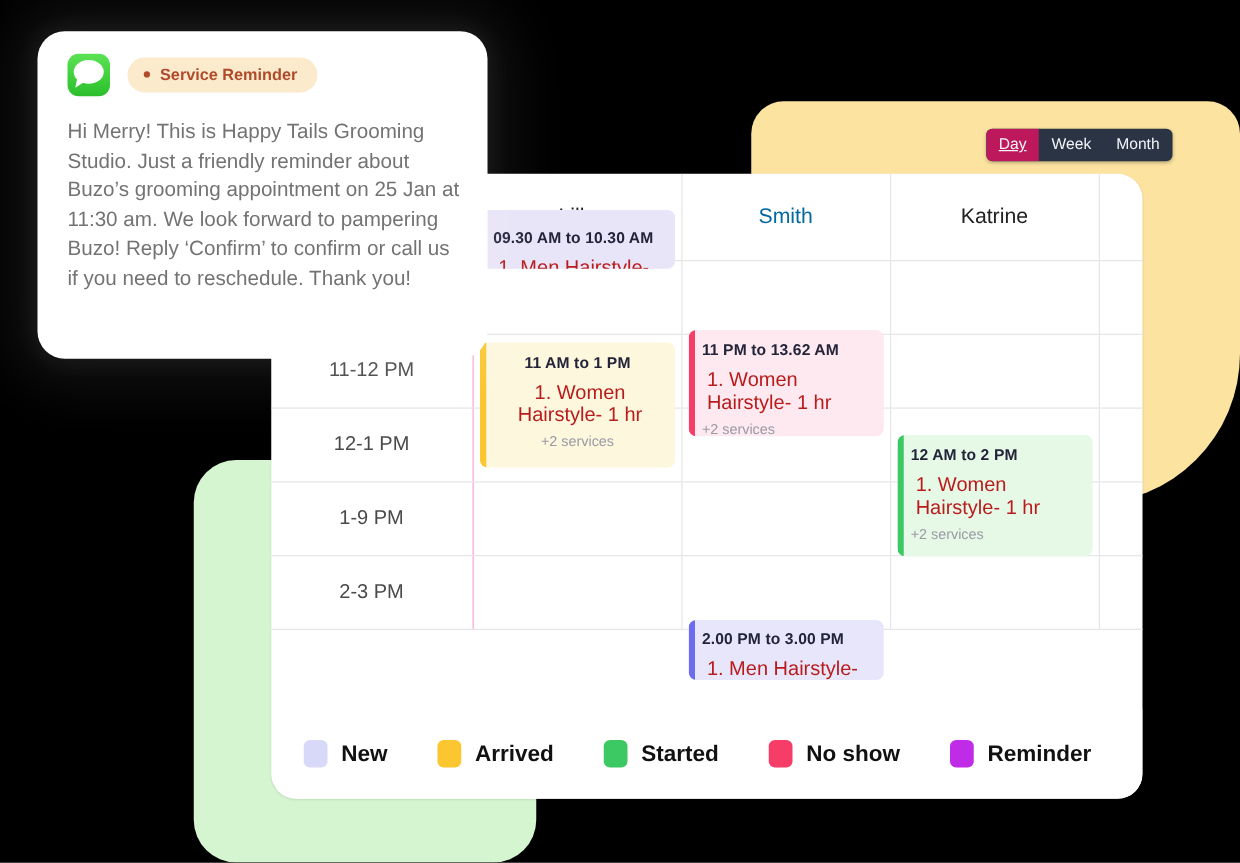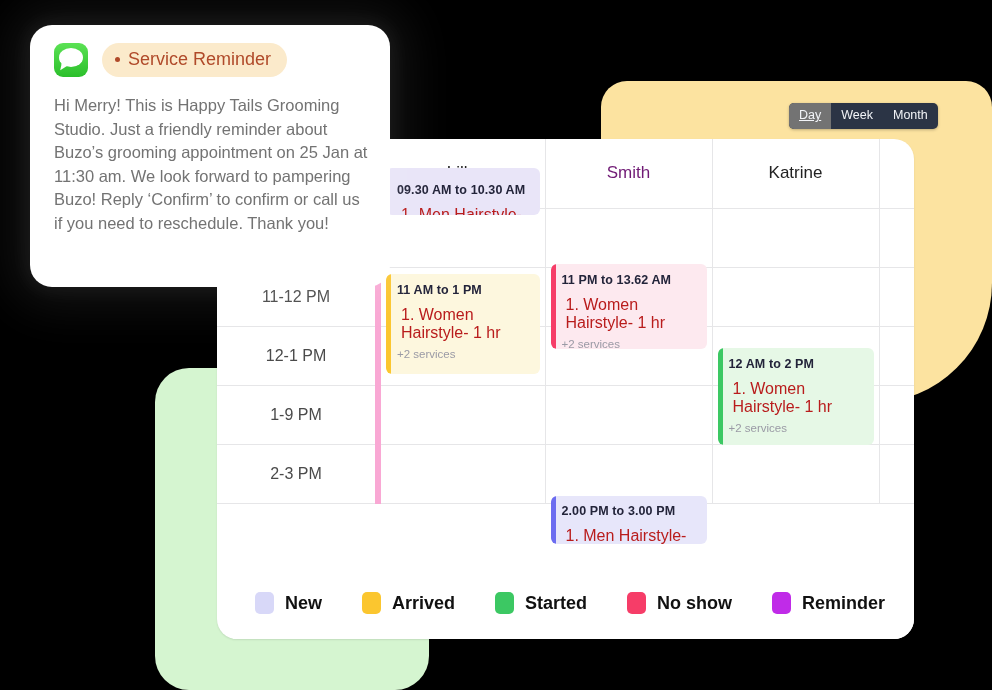--- a/index.html
+++ b/index.html
@@ -40,25 +40,25 @@
     border-right: 1px solid #E6E6E8;
     border-bottom: 1px solid #E6E6E8;
     padding: 0; vertical-align: top;
   }
   .cal-grid th:last-child, .cal-grid td:last-child { border-right: none; }
   .cal-grid thead th {
     height: 69px;
     text-align: center; vertical-align: middle;
     font-size: 17px; font-weight: 400; color: #222;
   }
-  .cal-grid thead th.staff-smith { color: #701a75; }
+  .cal-grid thead th.staff-smith { color: #0369a1; }
   .cal-grid td.timecell {
     height: 59px; text-align: center; vertical-align: middle;
     font-size: 16px; font-weight: 500; color: #4A4A4A;
-    border-right: 6px solid #f9a8d4;
+    border-right: 1px solid #f9a8d4;
   }
   .slotcell { position: relative; height: 59px; }
 
   
   .appt {
     position: absolute; left: 5px; right: 5px;
     border-radius: 6px;
     padding: 9px 10px 9px 11px;
     overflow: hidden;
   }
@@ -68,51 +68,51 @@
   }
   .appt .t {
     font-size: 12.5px; font-weight: 700; color: #23243A;
     margin-bottom: 9px; letter-spacing: .1px;
   }
   .appt .s  { font-size: 16px; color: #b91c1c; padding-left: 4px; }
   .appt .x  { font-size: 11.5px; color: #9A9AA5; margin-top: 6px; }
 
   .appt.new       { background: #E9E5F8; }
   .appt.new .bar  { background: transparent; }
-  .appt.arrived      { background: #FDF7DE; }
+  .appt.arrived      { background: #FDF7DE; text-align: center; }
   .appt.arrived .bar { background: #FBC62F; }
   .appt.noshow       { background: #FDE9EF; }
   .appt.noshow .bar  { background: #F63D68; }
   .appt.started      { background: #E6F8E6; }
   .appt.started .bar { background: #3CC863; }
   .appt.newbar       { background: #E7E6FA; margin-top: 45px; }
   .appt.newbar .bar  { background: #6C6CF0; }
 
   
   #legend {
-    position: absolute; left: 16px; right: 0; bottom: 0; height: 72px;
+    position: absolute; left: 4px; right: 0; bottom: 0; height: 72px;
     background: #fff;
     display: flex; align-items: center; padding: 0 22px;
   }
   .legend-item { display: flex; align-items: center; margin-right: 40px; }
   .legend-swatch { width: 19px; height: 22px; border-radius: 5px; margin-right: 11px; }
   .legend-label { font-size: 18px; font-weight: 700; color: #111; white-space: nowrap; }
 
   
   #view-toggle {
     position: absolute; left: 789px; top: 103px;
     display: flex; background: #2B3445;
     border-radius: 5px; overflow: hidden;
     box-shadow: 0 1px 3px rgba(0,0,0,.25);
   }
   #view-toggle .seg {
     font-size: 12.5px; color: #F2F4F8;
     padding: 6px 10px 7px; line-height: 1;
   }
-  #view-toggle .seg.active { background: #737373; text-decoration: underline; }
+  #view-toggle .seg.active { background: #be185d; text-decoration: underline; }
 
   
   #message-card {
     position: absolute; left: 30px; top: 25px;
     width: 360px; height: 262px;
     background: #fff; border-radius: 22px;
     padding: 18px 22px 20px 24px;
     box-shadow: 0 0 46px 22px rgba(255,255,255,.065),
                 0 0 18px 6px rgba(255,255,255,.05);
   }
@@ -133,21 +133,21 @@
     border-bottom: 6px solid transparent;
     border-top: 2px solid #fff;
     transform: rotate(12deg);
   }
   #reminder-badge {
     background: #FBEACB; border-radius: 20px;
     padding: 6px 16px 7px 13px;
     display: flex; align-items: center; gap: 8px;
   }
   #reminder-badge .dot { width: 5px; height: 5px; border-radius: 50%; background: #B04A2A; }
-  #reminder-badge .txt { font-size: 18px; font-weight: 400; color: #B04A2A; }
+  #reminder-badge .txt { font-size: 13px; font-weight: 700; color: #B04A2A; }
   #msg-body {
     font-size: 16.5px; line-height: 1.43; color: #737373;
   }
 </style>
 </head>
 <body>
 
 <div id="stage">
 
   <div class="blob" id="blob-yellow"></div>

